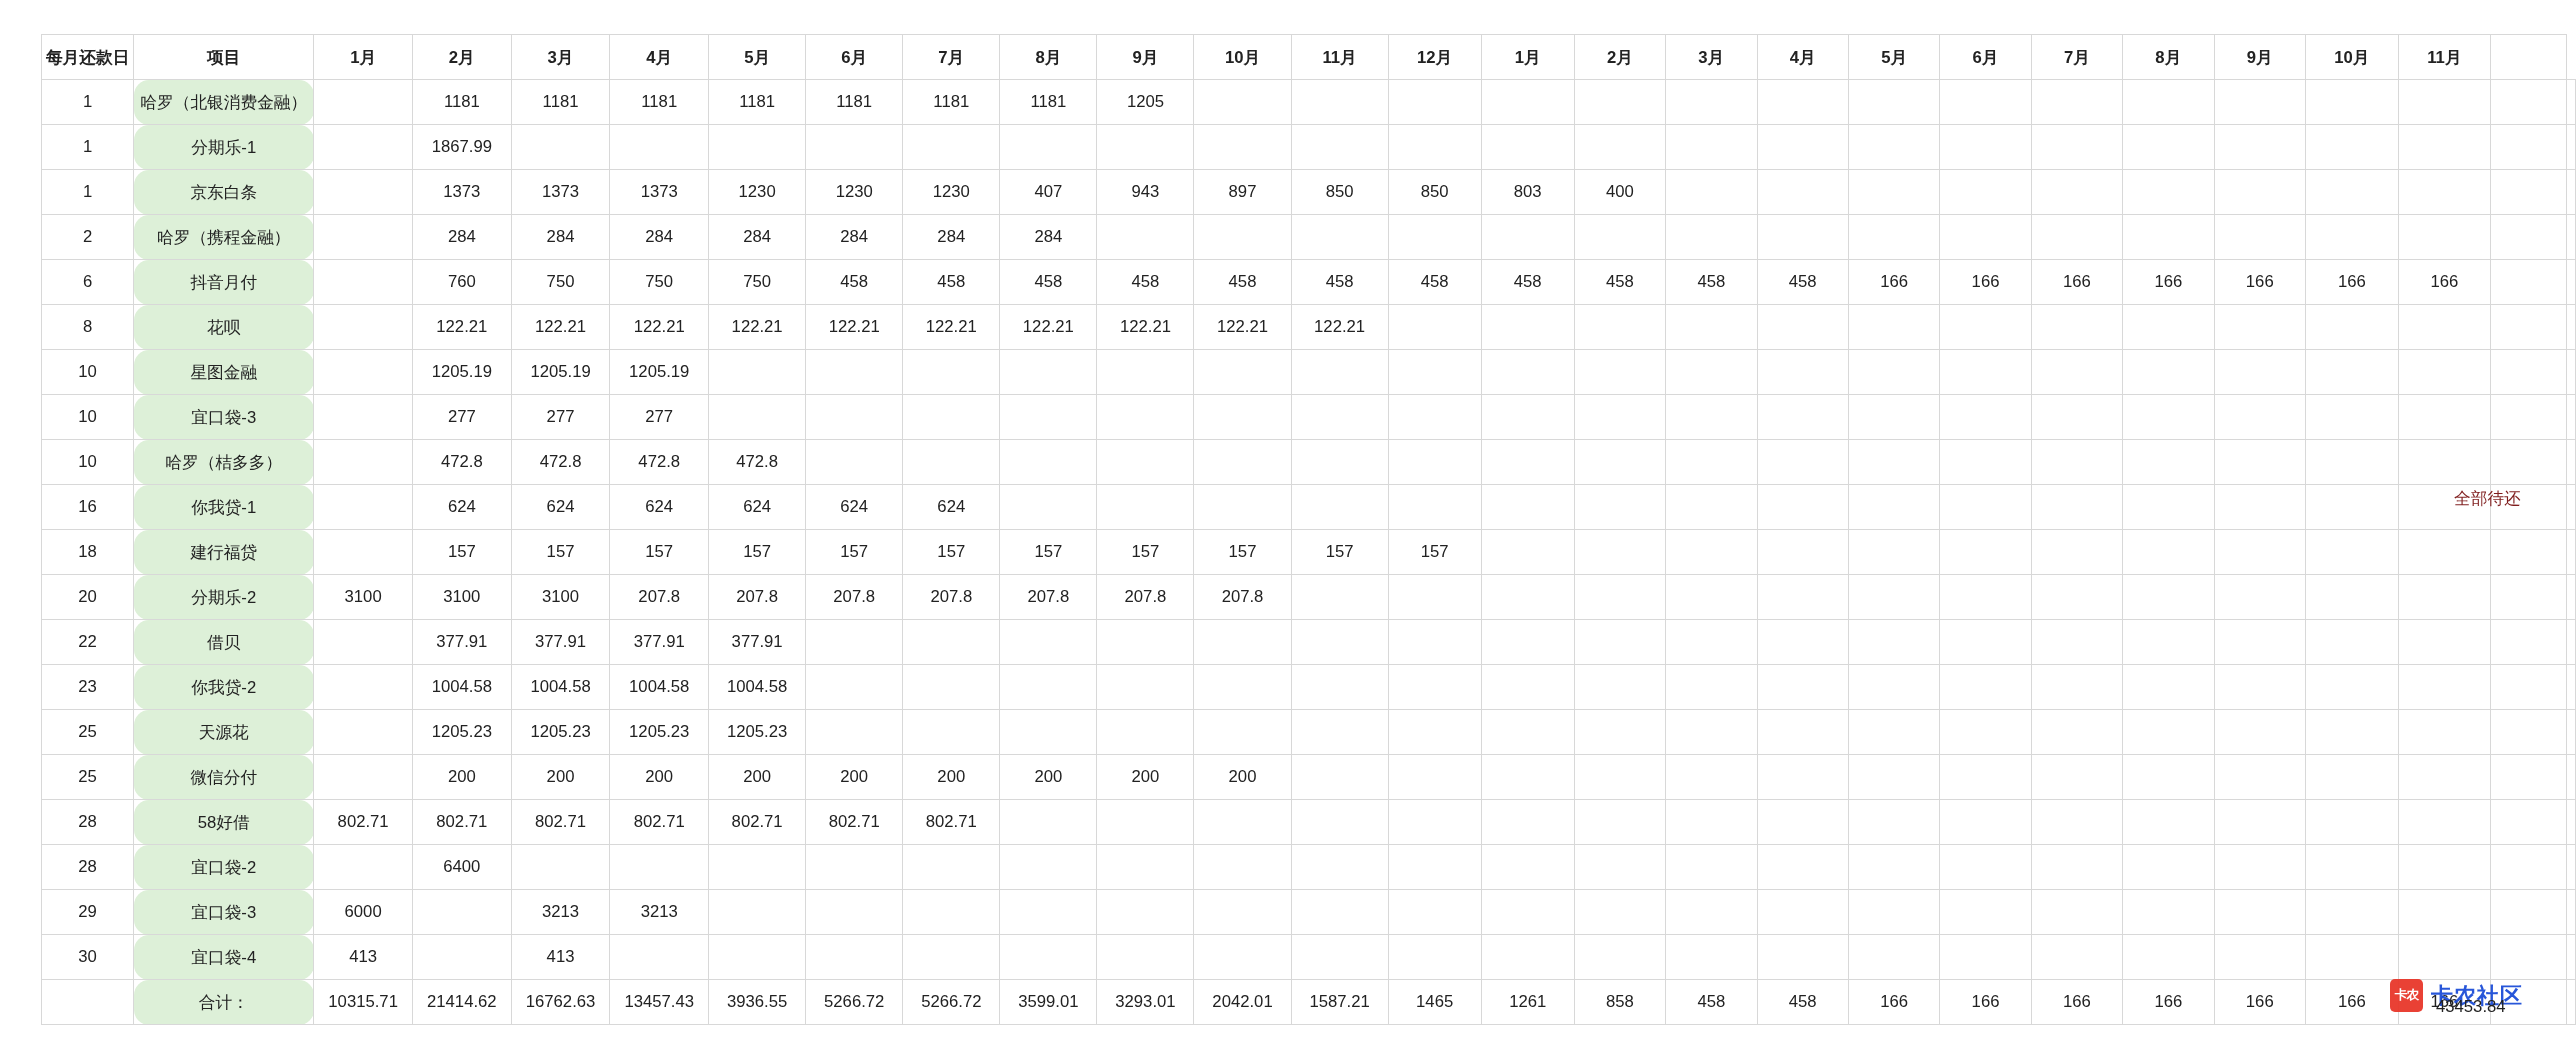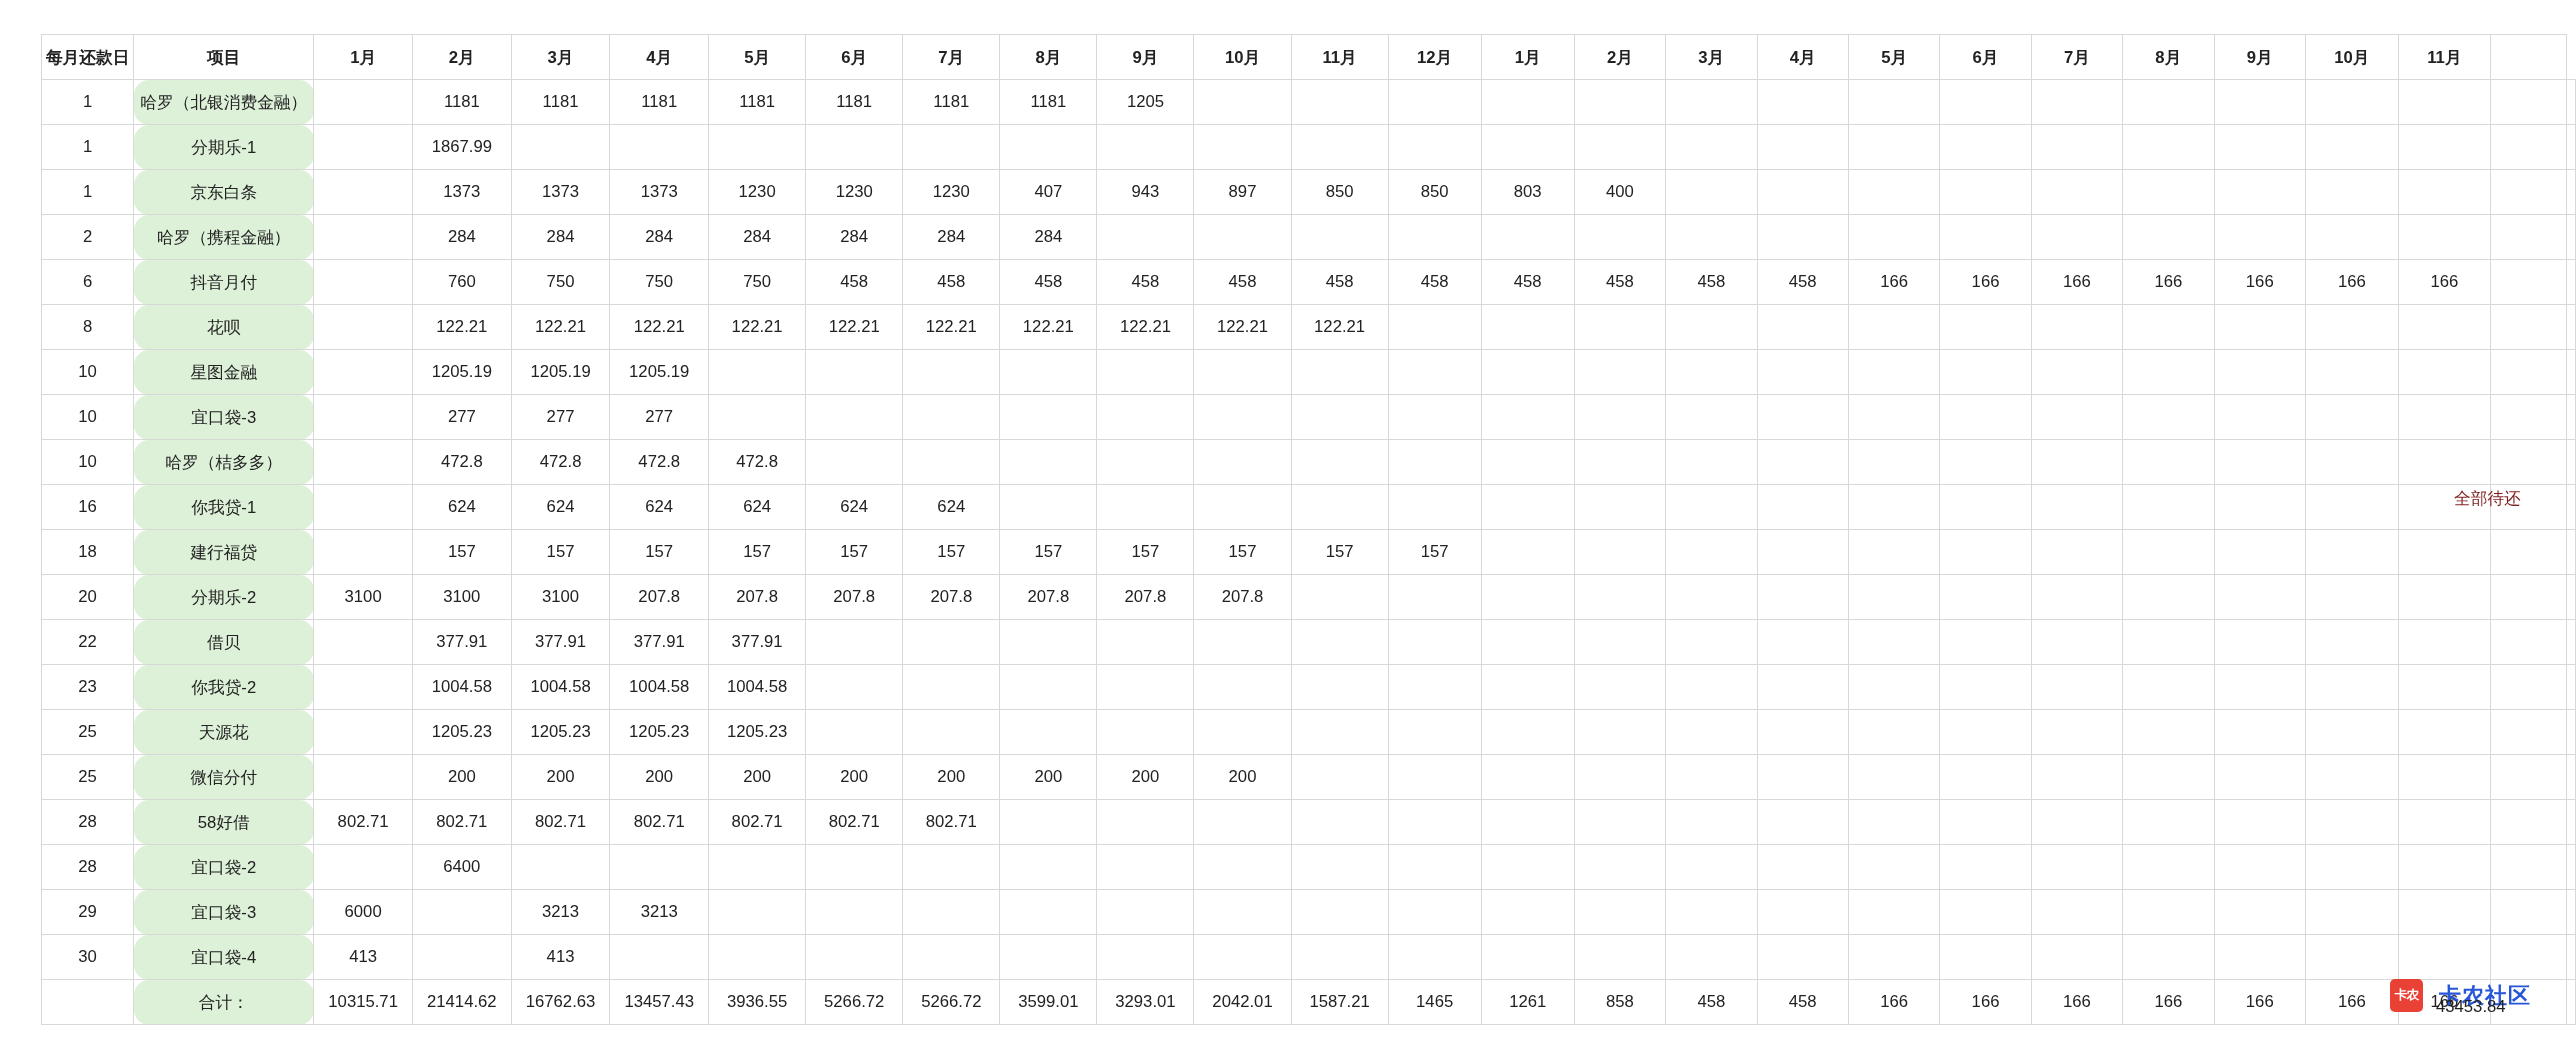--- a/index.html
+++ b/index.html
@@ -61,21 +61,21 @@
     font-size: 16.7px;
     color: #7f1d1d;
     white-space: nowrap;
   }
   .watermark {
     position: absolute;
     left: 2390px;
     top: 979px;
     display: flex;
     align-items: center;
-    gap: 16px;
+    gap: 8px;
     opacity: 0.95;
   }
   .wm-badge {
     width: 33px;
     height: 33px;
     background: #e8372b;
     border-radius: 4.9px;
     color: #fff;
     font-size: 12.7px;
     line-height: 14.7px;

